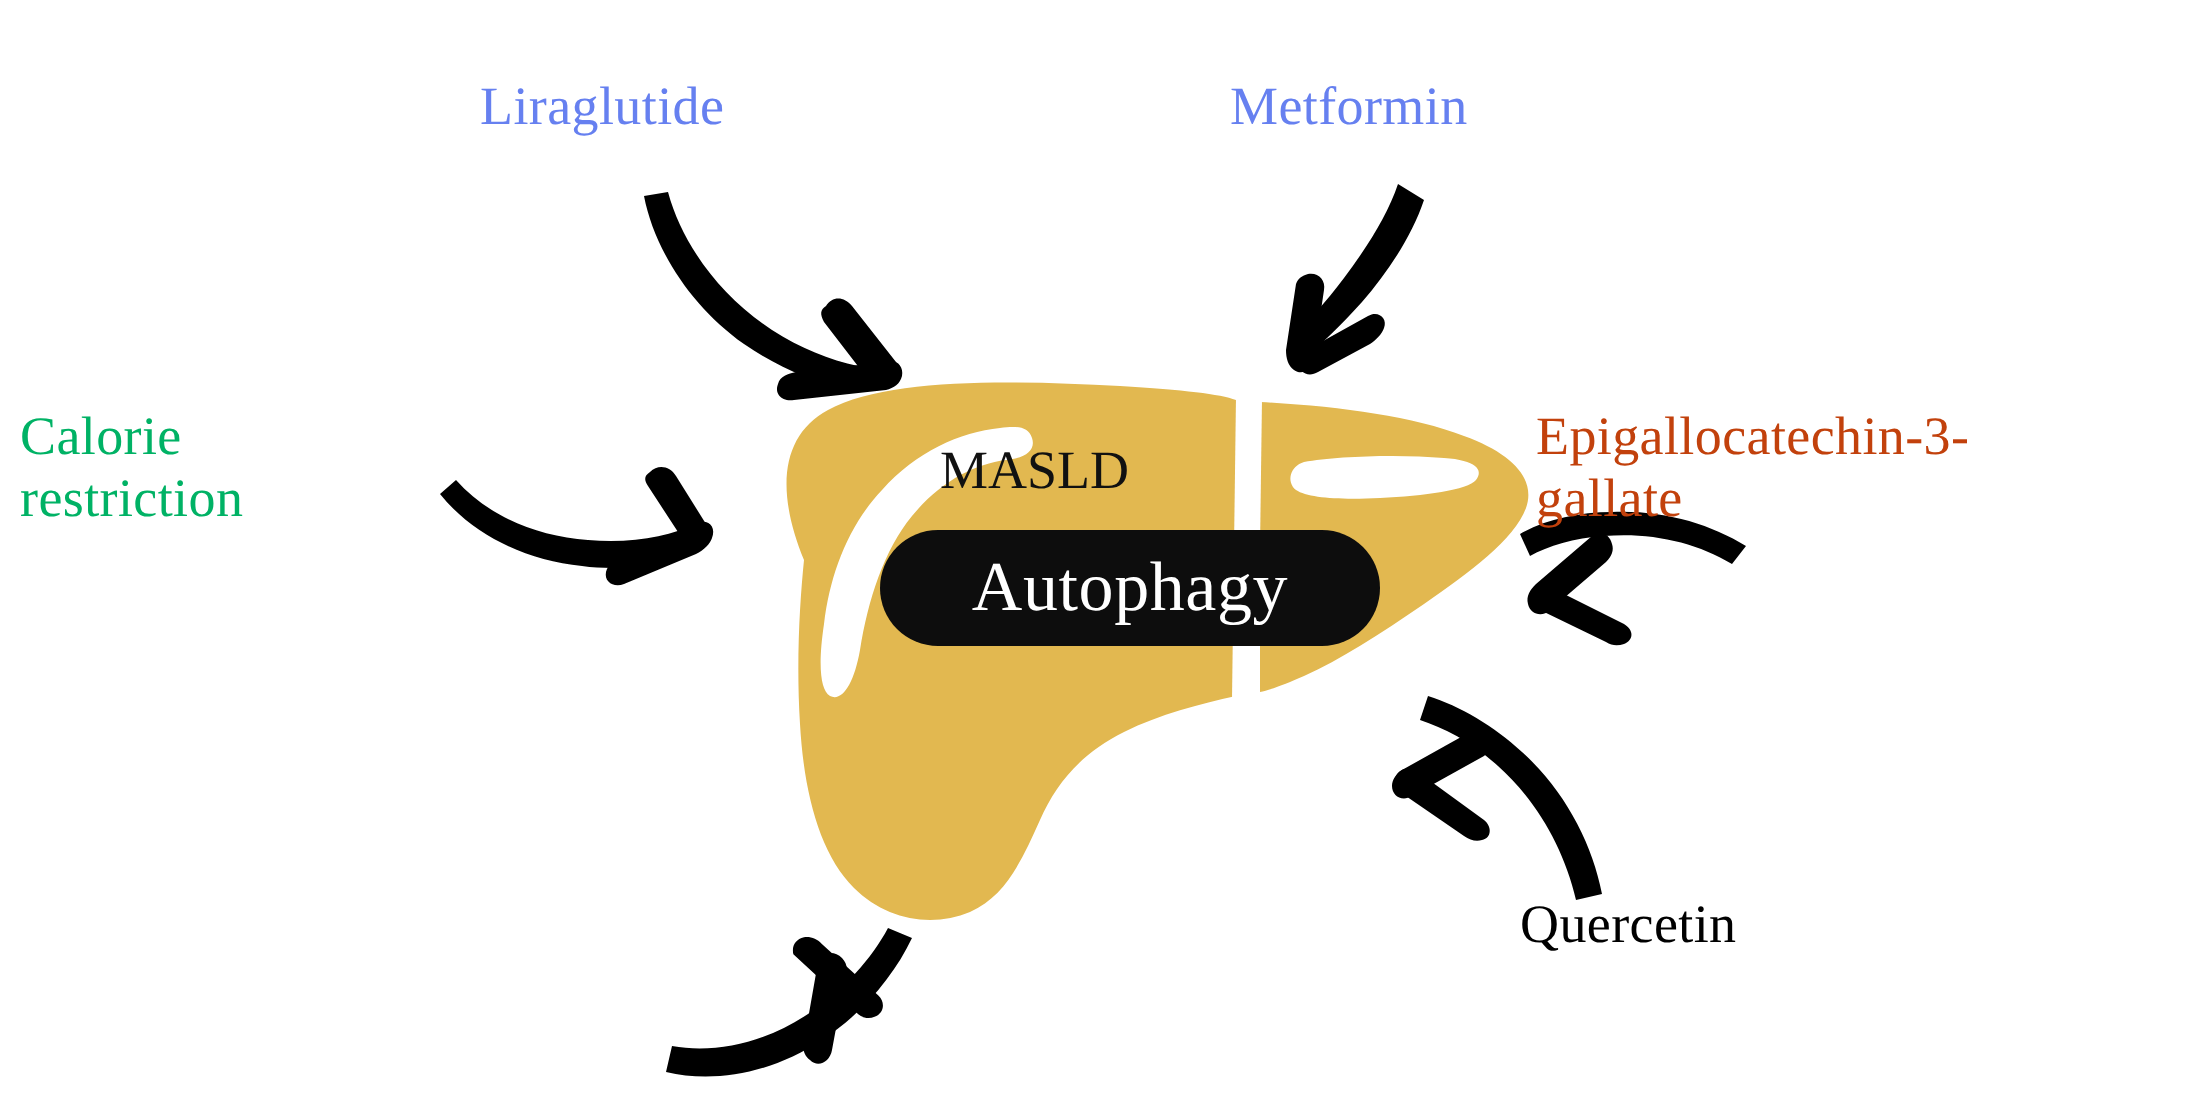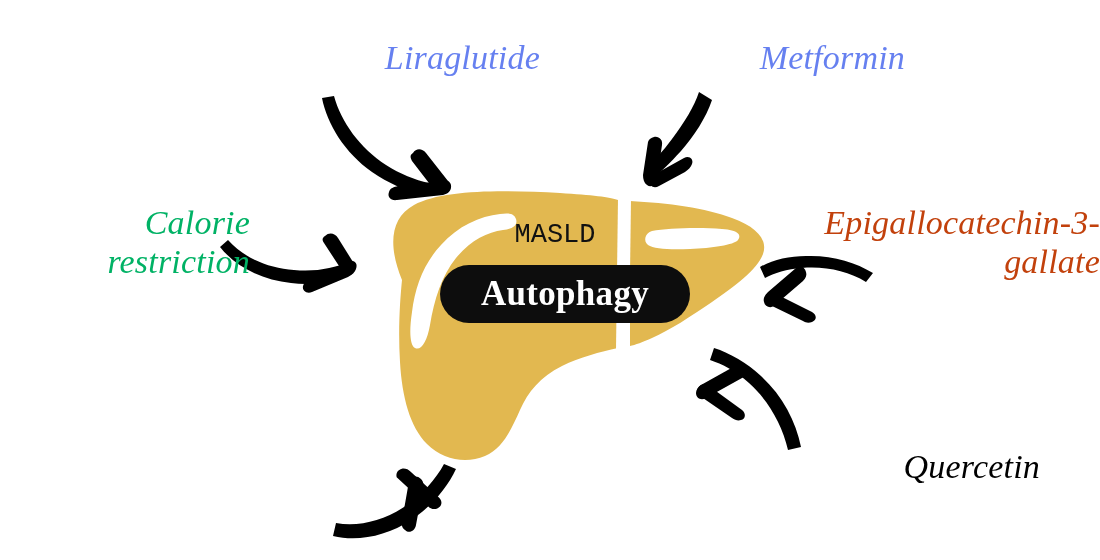--- a/index.html
+++ b/index.html
@@ -13,28 +13,27 @@
   }
   #canvas {
     position: relative;
     width: 1100px;
     height: 560px;
     background: #ffffff;
     overflow: hidden;
   }
   .label {
     position: absolute;
-    text-align: right;
+    text-align: left;
     line-height: 1.15;
     white-space: pre-line;
     font-family: "Liberation Serif", "DejaVu Serif", serif;
-    font-size: 34px;
+    font-size: 27px;
     font-weight: normal;
     letter-spacing: 0.2px;
-    font-style: italic;
   }
   .lbl-liraglutide {
     left: 240px;
     top: 38px;
     width: 300px;
   }
   .lbl-metformin {
     left: 615px;
     top: 38px;
     width: 290px;
@@ -75,31 +74,31 @@
     background: #0d0d0d;
     border-radius: 29px;
     display: flex;
     align-items: center;
     justify-content: center;
   }
   .badge-text {
     color: #ffffff;
     font-family: "Liberation Serif", "DejaVu Serif", serif;
     font-size: 35px;
-    font-weight: bold;
+    font-weight: normal;
     letter-spacing: 0.3px;
   }
   .masld {
     position: absolute;
     left: 470px;
     top: 220px;
     width: 170px;
-    text-align: center;
+    text-align: left;
     color: #111111;
-    font-family: Liberation Mono, monospace;
+    font-family: Liberation Serif, serif;
     font-size: 27px;
   }
 </style>
 </head>
 <body>
 
 <div id="canvas">
 
   <svg class="svg-layer" viewBox="0 0 1100 560">
 

